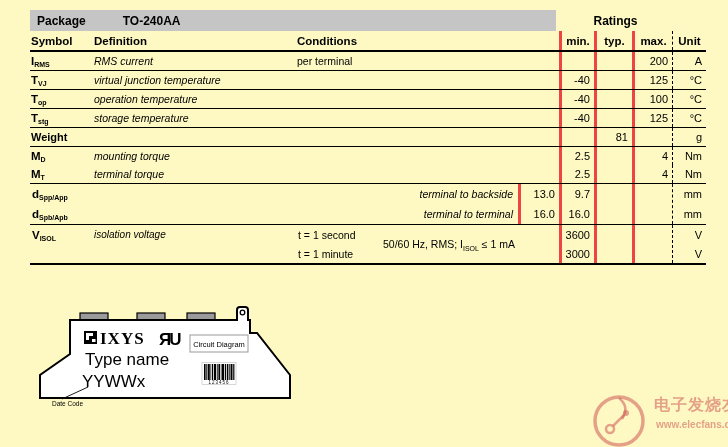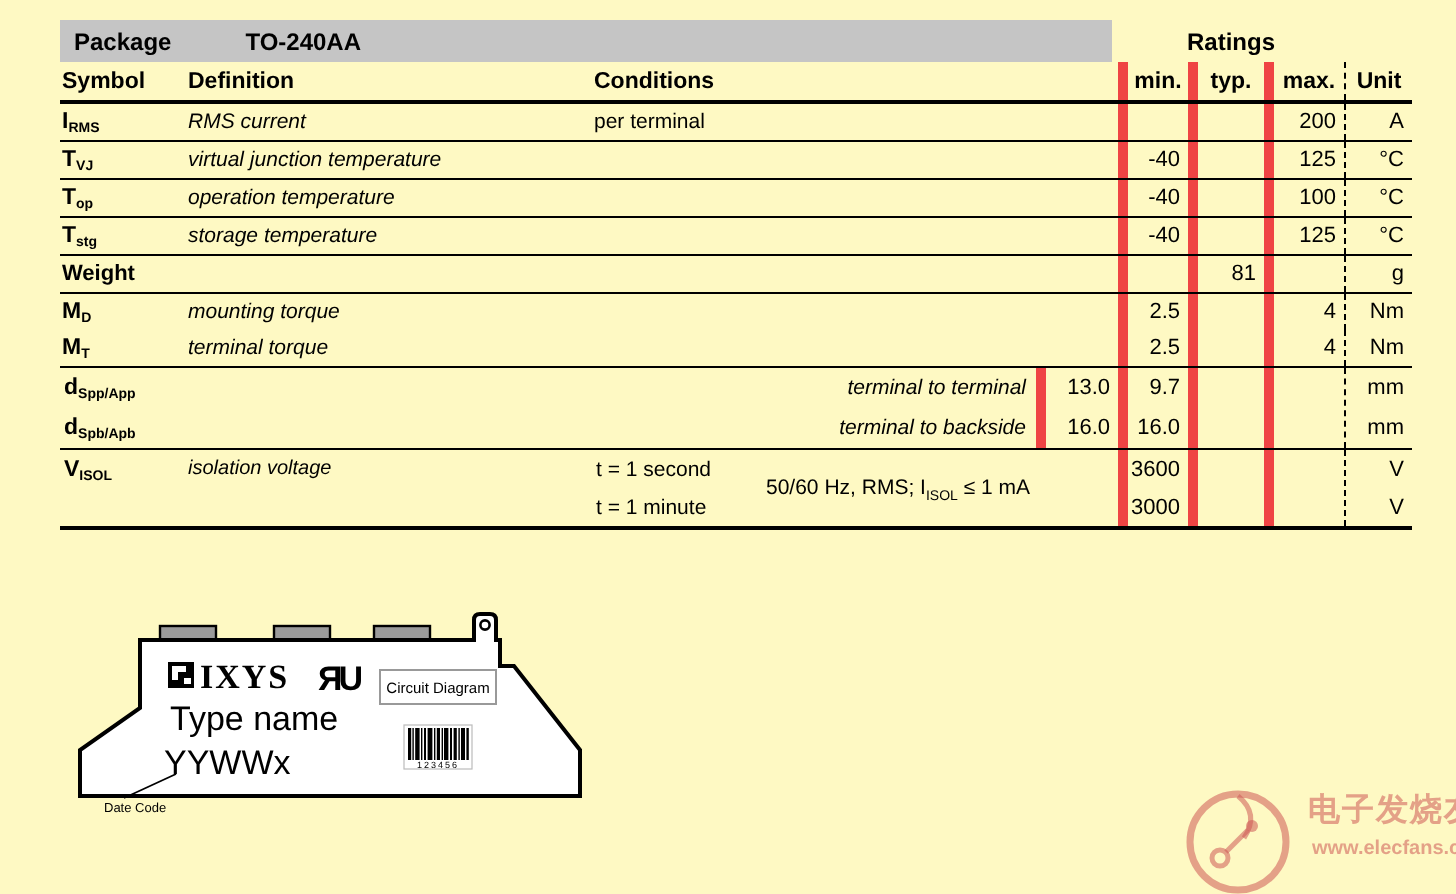--- a/index.html
+++ b/index.html
@@ -20,21 +20,21 @@
   .trow{display:flex;height:18px;}
   .head-row{height:19px;border-bottom:2.5px solid #000;font-weight:bold;}
   .c{box-sizing:border-box;height:100%;display:flex;align-items:center;overflow:visible;}
   .c-sym{width:62px;font-weight:bold;font-size:11.5px;padding-left:1px;}
   .c-def{width:204px;font-size:10.5px;font-style:italic;padding-left:2px;}
   .c-cond{width:263px;font-size:10.5px;padding-left:1px;}
   .c-min{width:35px;}
   .c-typ{width:38px;}
   .c-max{width:40px;}
   .c-unit{width:34px;}
-  .vl{border-left:5px solid #ef4444;}
+  .vl{border-left:3px solid #ef4444;}
   .vdash{border-left:1px dashed #000;}
   .num{justify-content:flex-end;padding-right:4px;font-size:11px;}
   .hc{font-size:11.5px;font-style:normal;}
   .hcc{justify-content:center;padding-right:0;}
   .sub{font-size:7px;font-weight:bold;position:relative;top:3.5px;letter-spacing:0;}
   .sect{border-bottom:1px solid #000;}
   .sect-last{border-bottom:2px solid #000;}
   .wide-label{width:529px;font-weight:bold;font-size:11px;font-style:normal;padding-left:1px;box-sizing:border-box;display:flex;align-items:center;}
 
   
@@ -183,22 +183,22 @@
         <div class="line20" style="font-weight:bold;font-size:11.5px;padding-left:1px;">
             <span>d</span>
             <span class="sub">Spp/App</span>
           </div>
         <div class="line20" style="font-weight:bold;font-size:11.5px;padding-left:1px;">
             <span>d</span>
             <span class="sub">Spb/Apb</span>
           </div>
       </div>
       <div class="d-mid col2">
+        <div class="line20 d-cond">terminal to backside</div>
         <div class="line20 d-cond">terminal to terminal</div>
-        <div class="line20 d-cond">terminal to backside</div>
       </div>
       <div class="col2 d-val vl">
         <div class="line20 num" style="justify-content:flex-end;padding-right:4px;">13.0</div>
         <div class="line20 num" style="justify-content:flex-end;padding-right:4px;">16.0</div>
       </div>
       <div class="col2 c-min vl">
         <div class="line20 num" style="justify-content:flex-end;padding-right:4px;">9.7</div>
         <div class="line20 num" style="justify-content:flex-end;padding-right:4px;">16.0</div>
       </div>
       <div class="col2 c-typ vl"></div>

